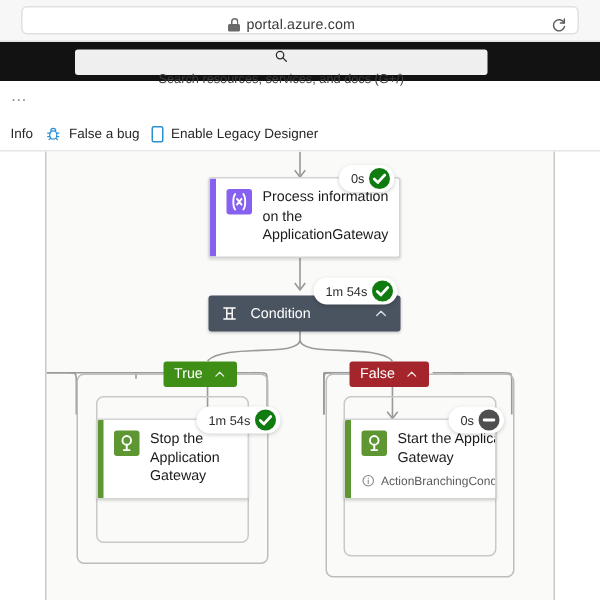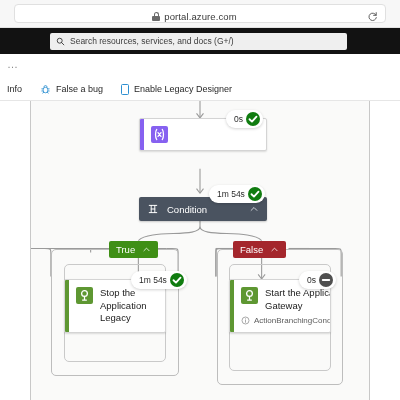--- a/index.html
+++ b/index.html
@@ -53,25 +53,25 @@
   .reload-icon svg { display: block; }
 
   
   .azure-bar {
     height: 26px;
     background: #121212;
     display: flex; align-items: center;
     padding: 0 0 0 50px;
   }
   .azure-search {
-    width: 297px; height: 17px;
+    width: 275px; height: 17px;
     background: #efefef;
     border-radius: 2px;
     display: flex; align-items: center;
-    padding: 0 6px; gap: 5px;
+    padding: 0 6px; gap: 5px; flex-direction: column;
   }
   .search-glyph { width: 9px; height: 9px; flex: none; color: #2c2c2c; }
   .search-glyph svg { display: block; }
   .azure-search-ph { font-size: 8.5px; color: #3c3c3c; white-space: nowrap; }
 
   
   .ellipsis-strip {
     height: 24px;
     background: #ffffff;
     display: flex; align-items: center;
@@ -81,21 +81,21 @@
     font-size: 11px; color: #8a8a8a;
     letter-spacing: 1px; line-height: 1;
     padding-bottom: 4px;
   }
 
   
   .command-bar {
     height: 22px;
     background: #ffffff;
     display: flex; align-items: center;
-    gap: 18px;
+    gap: 8px;
     padding: 0 7px;
   }
   .cmd-item {
     display: flex; align-items: center; gap: 5px;
     font-size: 9px; color: #282828;
     white-space: nowrap;
   }
   .cmd-label { line-height: 1; }
   .bug-icon { width: 11px; height: 11px; flex: none; color: #2d8fd1; }
   .bug-icon svg { display: block; }
@@ -322,20 +322,21 @@
       <div class="node" style="left:108px; top:17px; width:128px;">
         <div class="node-accent" style="background:#8661f0;"></div>
         <div class="node-body">
           <div class="node-main">
             <span class="node-icon" style="background:#8661f0;">
               <svg viewBox="0 0 16 16" fill="none" stroke="#ffffff" stroke-width="1.2">
                 <path d="M5.4 3.2C3.9 5 3.9 11 5.4 12.8M10.6 3.2C12.1 5 12.1 11 10.6 12.8" stroke-linecap="round"></path>
                 <path d="M6.6 6.2L9.4 9.8M9.4 6.2L6.6 9.8" stroke-linecap="round"></path>
               </svg>
             </span>
+            <span class="node-title">Process information on the ApplicationGateway</span>
           </div>
         </div>
       </div>
 
       <div class="status-pill" style="left:178px; top:84px;">
         <span class="status-time">1m 54s</span>
         <span class="status-circle" style="background:#107c10;">
           <svg viewBox="0 0 16 16" fill="none" stroke="#ffffff" stroke-width="2.1">
             <path d="M4 8.3 L6.8 11 L12 5.3" stroke-linecap="round" stroke-linejoin="round"></path>
           </svg>
@@ -384,21 +385,21 @@
       <div class="node" style="left:33px; top:178px; width:102px;">
         <div class="node-accent" style="background:#5e9732;"></div>
         <div class="node-body">
           <div class="node-main">
             <span class="node-icon" style="background:#5e9732;">
               <svg viewBox="0 0 16 16" fill="none" stroke="#ffffff" stroke-width="1.2">
                 <circle cx="8" cy="6.2" r="2.7"></circle>
                 <path d="M8 8.9v3.4M6.2 12.3h3.6" stroke-linecap="round"></path>
               </svg>
             </span>
-            <span class="node-title">Stop the Application Legacy</span>
+            <span class="node-title">Stop the Application Gateway</span>
           </div>
         </div>
       </div>
 
       <div class="status-pill" style="left:268px; top:170px;">
         <span class="status-time">0s</span>
         <span class="status-circle" style="background:#4f4f4f;">
           <svg viewBox="0 0 16 16" fill="none" stroke="#ffffff" stroke-width="2.2">
             <path d="M4.3 8h7.4" stroke-linecap="round"></path>
           </svg>

